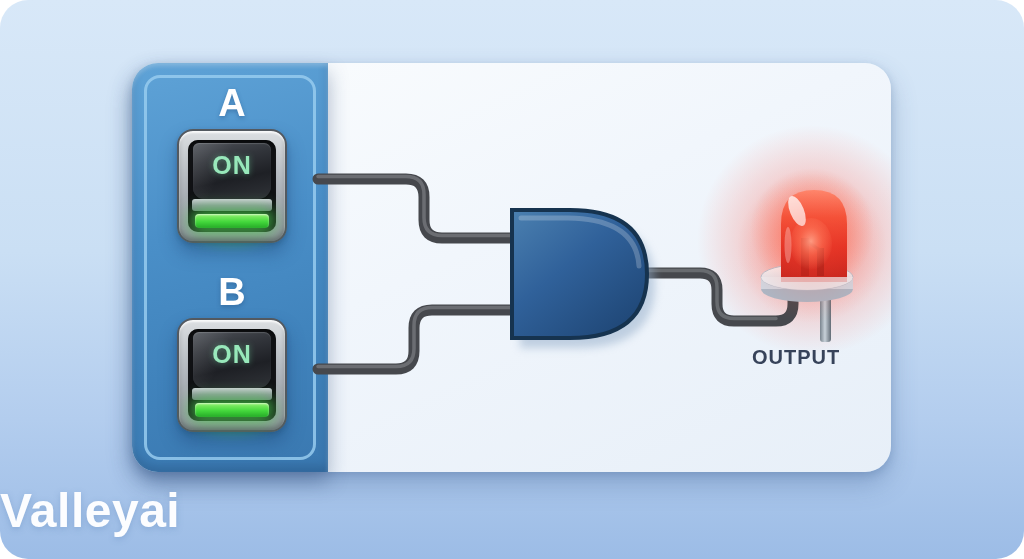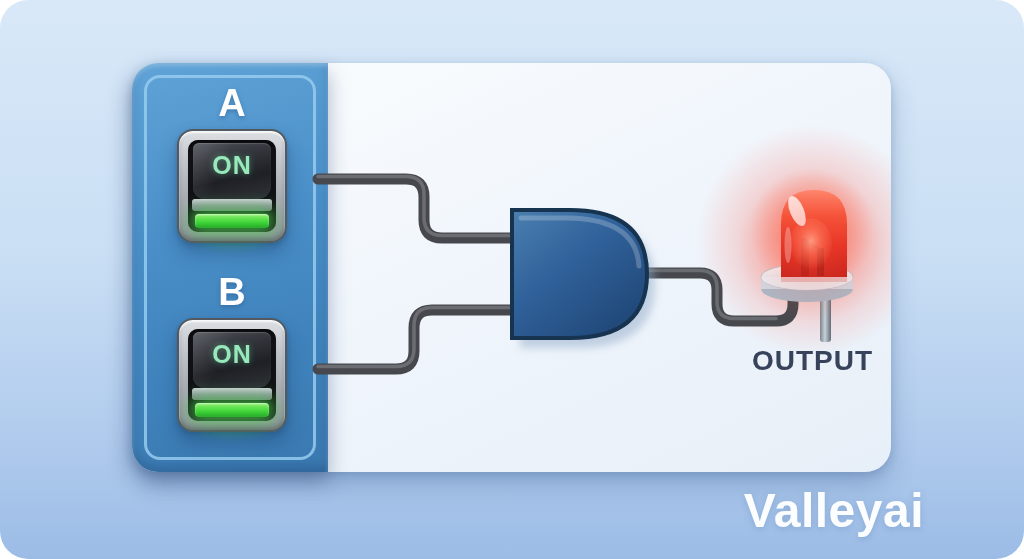--- a/index.html
+++ b/index.html
@@ -108,29 +108,29 @@
     box-shadow: 0 0 16px 5px rgba(75, 225, 75, 0.70), inset 0 1px 2px rgba(255,255,255,0.6);
   }
 
   
   .draw-layer { position: absolute; inset: 0; pointer-events: none; }
 
   
   .output-label {
     position: absolute; left: 752px; top: 347px; width: 116px;
     text-align: left;
-    font-size: 28px; font-weight: 800; letter-spacing: 1px;
+    font-size: 20px; font-weight: 800; letter-spacing: 1px;
     color: #37435a;
     line-height: 1;
   }
 
   
   .brand {
     position: absolute; left: 0; top: 487px; width: 924px;
-    text-align: right;
+    text-align: left;
     font-size: 48px; font-weight: 800; letter-spacing: 0.5px;
     color: #fcfdff;
     text-shadow: 0 2px 6px rgba(90, 130, 180, 0.35);
     line-height: 1;
   }
 </style>
 </head>
 <body>
 
 <div class="stage">

